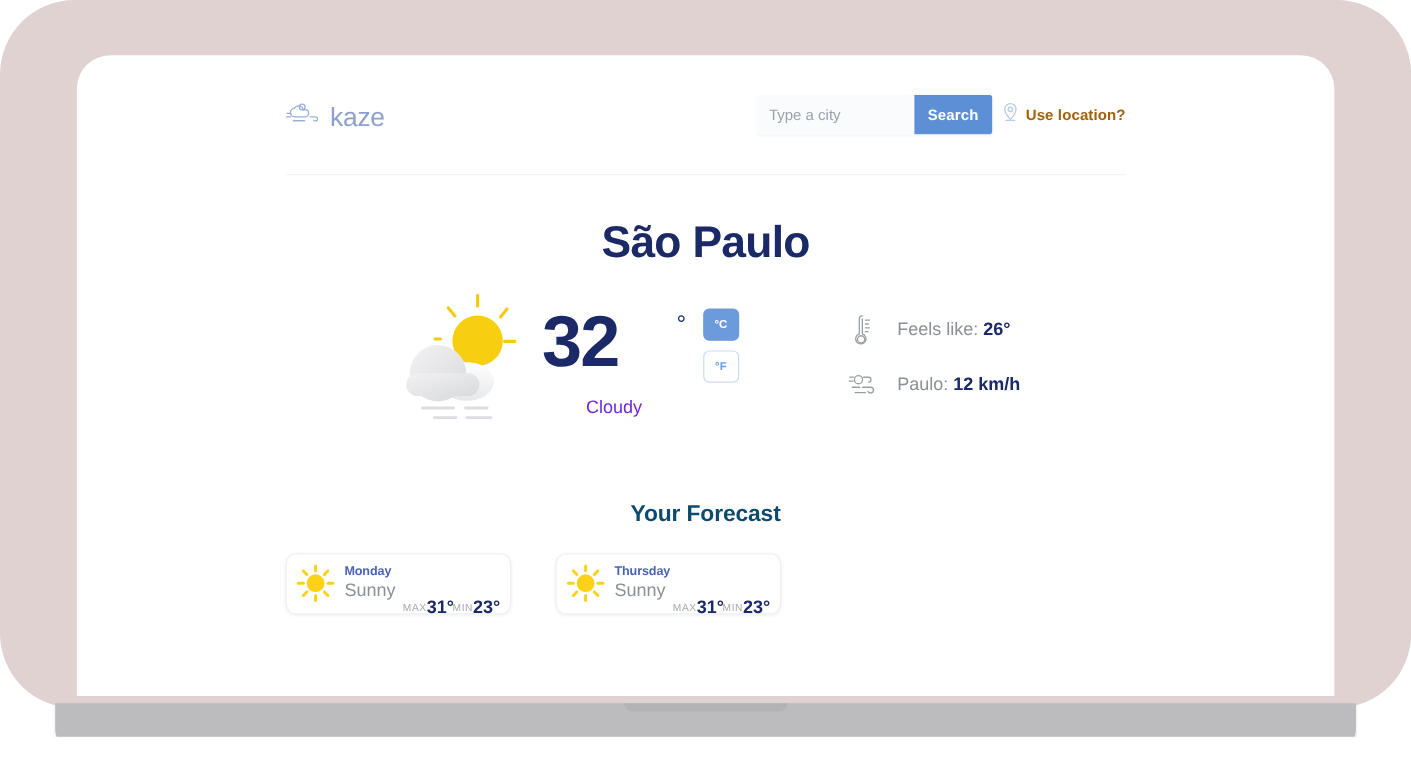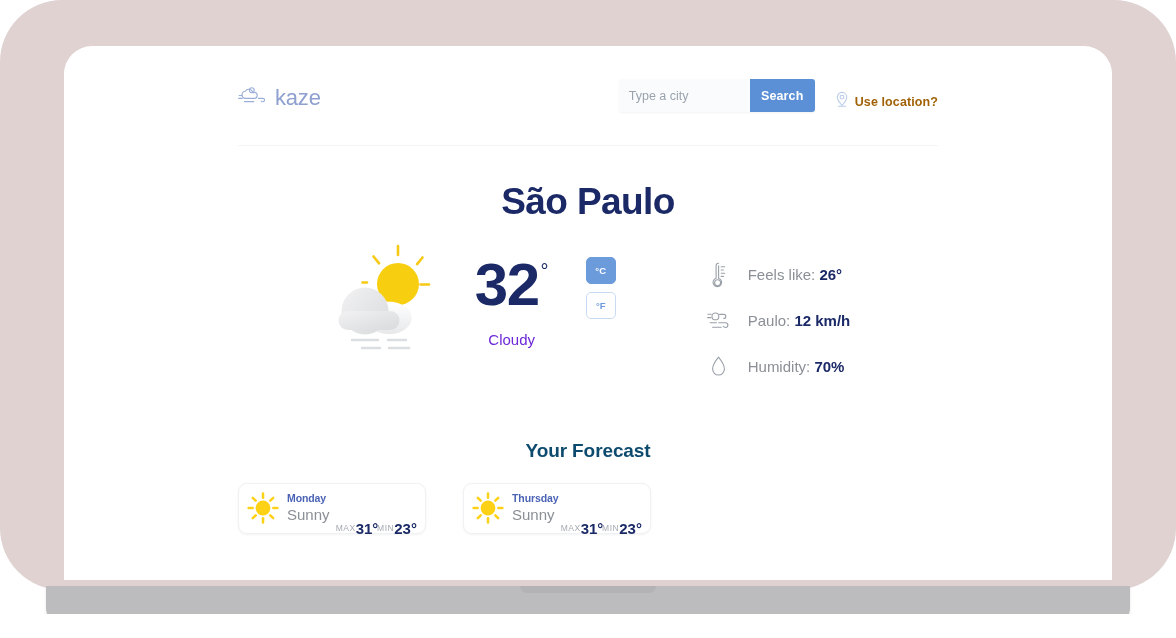--- a/index.html
+++ b/index.html
@@ -97,22 +97,22 @@
   }
   .brand-name {
     font-size: 22px;
     color: #8ea0d0;
     letter-spacing: -0.2px;
     font-weight: 400;
   }
 
   .search-zone {
     display: flex;
-    align-items: flex-end;
-    gap: 20px;
+    align-items: center;
+    gap: 8px;
   }
 
   .search-wrap {
     display: flex;
     align-items: stretch;
     height: 33px;
     border-radius: 3px;
     overflow: hidden;
     box-shadow: 0 1px 2px rgba(16,24,40,0.05);
   }
@@ -197,21 +197,21 @@
   }
 
   .temp-col {
     text-align: center;
     padding-top: 18px;
     width: 120px;
   }
   .temp-row {
     display: flex;
     align-items: flex-start;
-    justify-content: center;
+    justify-content: space-between;
     gap: 2px;
   }
   .temp-value {
     font-size: 60px;
     font-weight: 700;
     color: #1b2a67;
     line-height: 0.95;
     letter-spacing: -1.5px;
   }
   .temp-deg {
@@ -490,28 +490,20 @@
               <svg width="24" height="22" viewBox="0 0 24 22" fill="none">
                 <circle cx="8.4" cy="6.4" r="3.4" stroke="#9aa0a8" stroke-width="1.1"></circle>
                 <path d="M1 4.3h3.2M0.6 7.6h3.3M11.8 12.7h6.6c1.4 0 2.5 1.1 2.5 2.4s-1.1 2.4-2.5 2.4c-.9 0-1.7-.5-2.1-1.2" stroke="#9aa0a8" stroke-width="1.1" stroke-linecap="round"></path>
                 <path d="M3.2 12.7h6.3M5.6 17.2h8.6" stroke="#9aa0a8" stroke-width="1.1" stroke-linecap="round"></path>
                 <path d="M12.6 4.4h4.2c1.1 0 2 .9 2 2s-.9 2-2 2" stroke="#9aa0a8" stroke-width="1.1" stroke-linecap="round"></path>
               </svg>
             </span>
             <span class="stat-text"><span>Paulo:</span> <b>12 km/h</b></span>
           </div>
 
-          <div class="stat-row">
-            <span class="stat-icon">
-              <svg width="17" height="24" viewBox="0 0 17 24" fill="none">
-                <path d="M8.5 2.2S2.6 9.3 2.6 14.1a5.9 5.9 0 1011.8 0C14.4 9.3 8.5 2.2 8.5 2.2z" stroke="#9aa0a8" stroke-width="1.1" stroke-linejoin="round"></path>
-              </svg>
-            </span>
-            <span class="stat-text"><span>Humidity:</span> <b>70%</b></span>
-          </div>
 
         </div>
       </div>
 
       <div class="forecast-title">Your Forecast</div>
 
       <div class="forecast-grid">
 
         <div class="fc-card">
           <span class="fc-icon">

